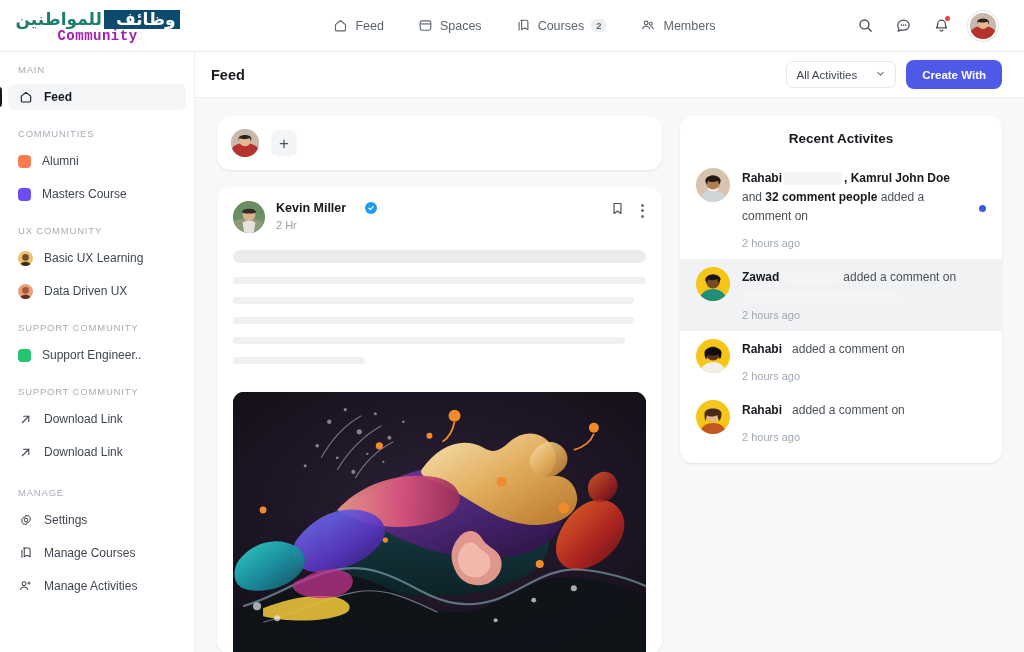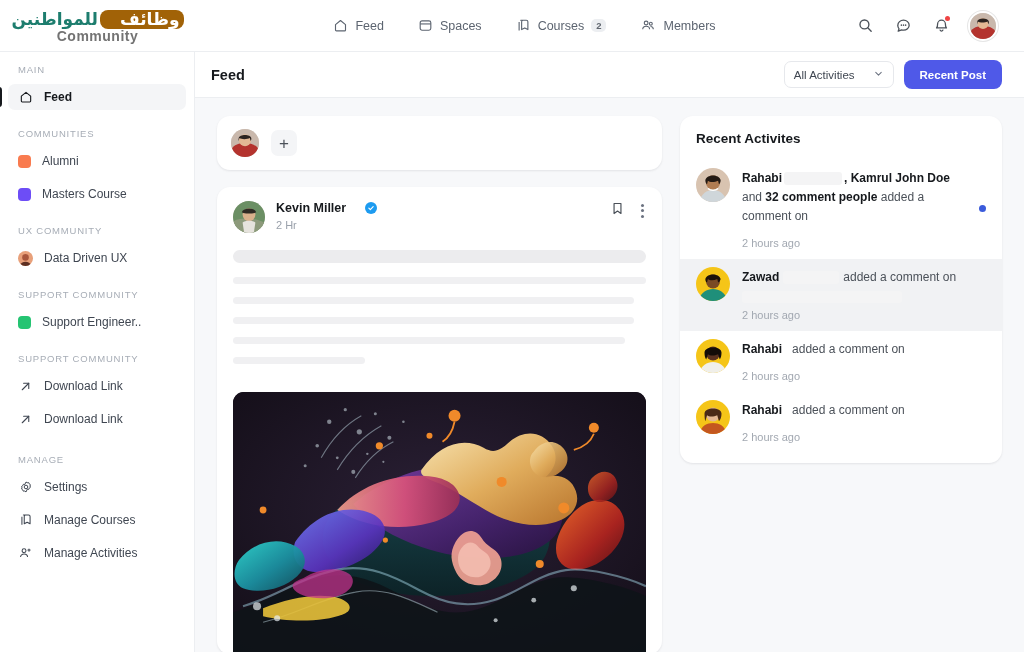--- a/index.html
+++ b/index.html
@@ -44,32 +44,32 @@
     line-height: 18px;
     color: #1d7d6e;
     font-weight: bold;
     direction: rtl;
     white-space: nowrap;
     display: flex;
     align-items: center;
     gap: 2px;
   }
   .brand-ar .hl {
-    background: #a16207;
+    background: #0c4a6e;
     color: #ffffff;
-    border-radius: 8px;
-    padding: 0px 4px 1px 20px;
+    border-radius: 0;
+    padding: 0px 4px 1px 12px;
     display: inline-block;
   }
   .brand-sub {
-    font-family: Liberation Sans, sans-serif;
+    font-family: Liberation Mono, monospace;
     font-size: 14px;
     font-weight: bold;
     letter-spacing: 0.5px;
-    color: #737373;
+    color: #a21caf;
     margin-top: -1px;
   }
   .topnav {
     flex: 1;
     display: flex;
     align-items: center;
     justify-content: center;
     gap: 26px;
   }
   .topnav-item {
@@ -310,20 +310,21 @@
   .post-img svg { display: block; width: 100%; height: 100%; }
 
   
   .activity-card { padding: 15px 0 10px 0; }
   .activity-title {
     font-size: 13.5px;
     font-weight: bold;
     color: #16191d;
     padding: 0 16px;
     margin-bottom: 14px;
+    text-align: center;
   }
   .act-item {
     display: flex;
     gap: 12px;
     padding: 8px 16px 10px 16px;
     position: relative;
     cursor: pointer;
   }
   .act-item.highlight { background: #f1f2f4; }
   .act-body { flex: 1; min-width: 0; padding-top: 1px; }
@@ -462,20 +463,30 @@
           <span class="swatch" style="background:#6d4df6"></span>
           <span>Masters Course</span>
         </div>
       </div>
 
       <div class="side-group">
         <div class="side-group-label">UX COMMUNITY</div>
         <div class="side-item">
           <span class="mini-av">
             <svg width="100%" height="100%" viewBox="0 0 20 20">
+                <rect width="20" height="20" fill="#e8c46a"></rect>
+                <circle cx="10" cy="8.5" r="4.4" fill="#7a4a2a"></circle>
+                <path d="M2 20c1.4-4 4.6-5.6 8-5.6s6.6 1.6 8 5.6z" fill="#3c2a1c"></path>
+              </svg>
+          </span>
+          <span>Basic UX Learning</span>
+        </div>
+        <div class="side-item">
+          <span class="mini-av">
+            <svg width="100%" height="100%" viewBox="0 0 20 20">
                 <rect width="20" height="20" fill="#e8a07a"></rect>
                 <circle cx="10" cy="8.5" r="4.4" fill="#a8563c"></circle>
                 <path d="M2 20c1.4-4 4.6-5.6 8-5.6s6.6 1.6 8 5.6z" fill="#5d2f22"></path>
               </svg>
           </span>
           <span>Data Driven UX</span>
         </div>
       </div>
 
       <div class="side-group">
@@ -546,21 +557,21 @@
       <div class="page-head">
         <div class="page-title">Feed</div>
         <div class="filter-select">
           <span>All Activities</span>
           <span>
             <svg width="11" height="11" viewBox="0 0 24 24" fill="none" stroke="#6b7280" stroke-width="2.2" stroke-linecap="round" stroke-linejoin="round">
                 <path d="M6 9.5 12 15.5 18 9.5"></path>
               </svg>
           </span>
         </div>
-        <button class="btn-primary">Recent Post</button>
+        <button class="btn-primary">Create With</button>
       </div>
 
       <div class="content">
 
         <div class="col-feed">
 
           <div class="card composer">
             <div class="avatar" style="width:28px;height:28px">
               <svg width="100%" height="100%" viewBox="0 0 40 40">
                 <rect width="40" height="40" fill="#c9b8ac"></rect>

